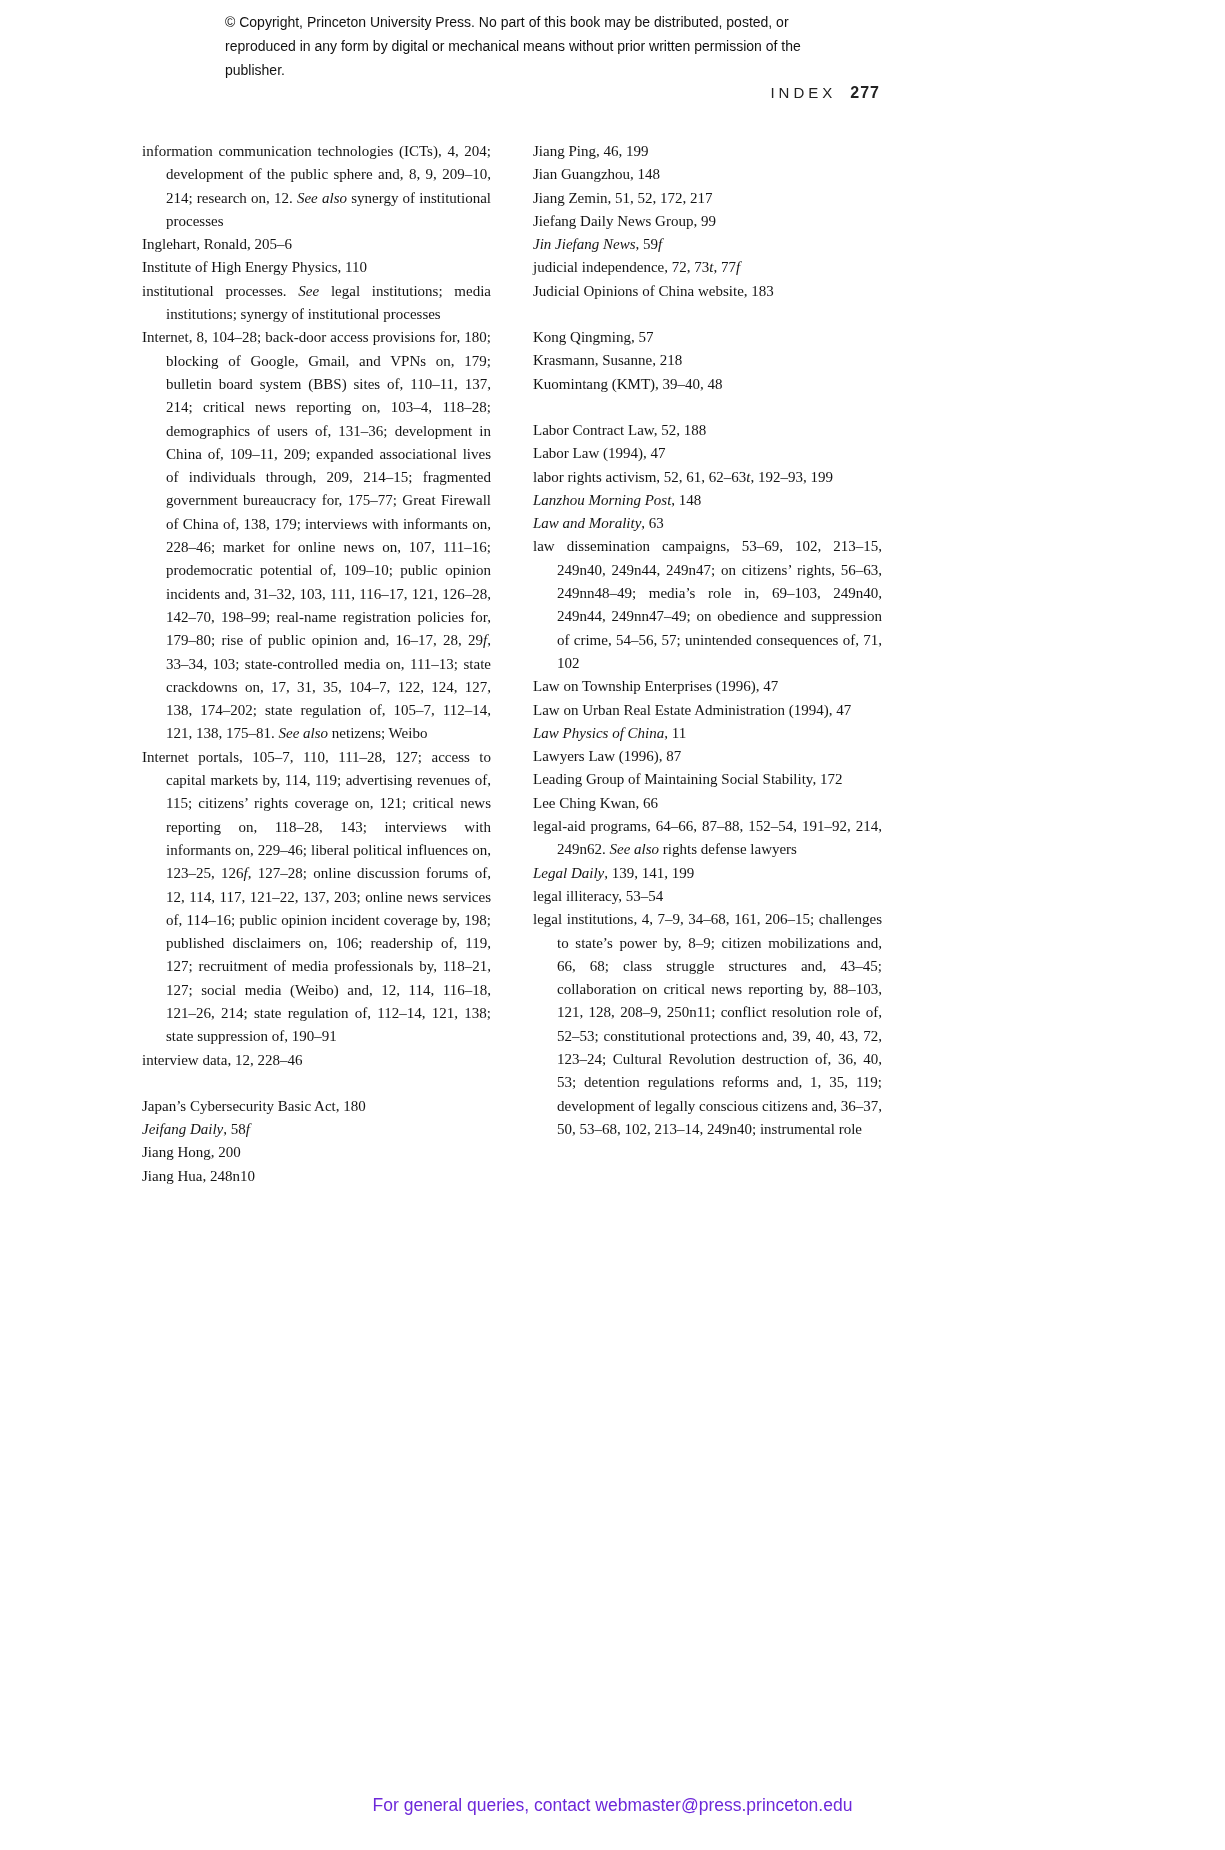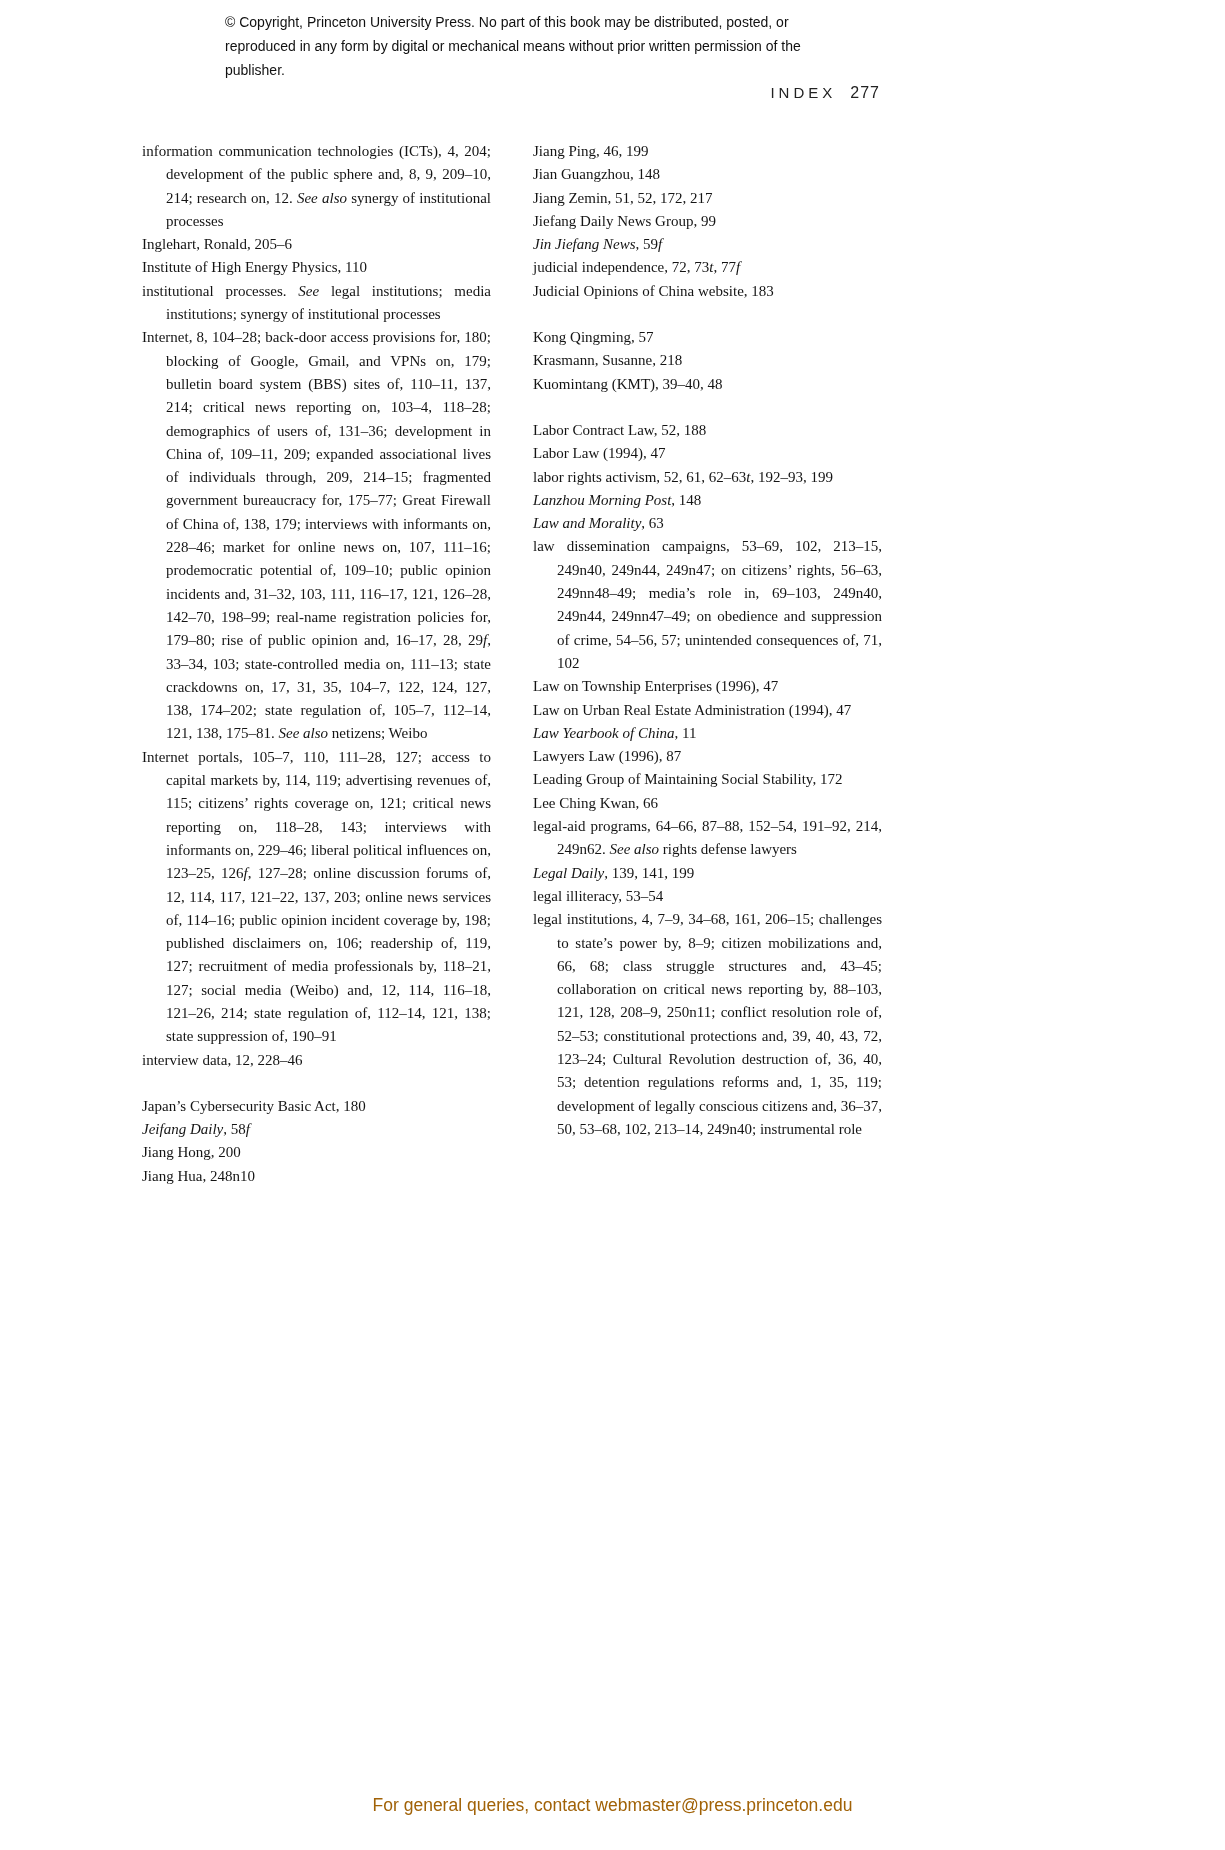--- a/index.html
+++ b/index.html
@@ -33,21 +33,21 @@
     font-family: "Liberation Sans", sans-serif;
     font-size: 15px;
     color: #222222;
     white-space: nowrap;
   }
   .running-head .index-label {
     letter-spacing: 4px;
     font-weight: 400;
   }
   .running-head .page-number {
-    font-weight: 400;
+    font-weight: 700;
     letter-spacing: 1px;
     margin-left: 14px;
     font-size: 16px;
   }
   .columns {
     position: absolute;
     left: 142px;
     top: 140px;
     width: 740px;
     display: flex;
@@ -73,21 +73,21 @@
     font-style: italic;
   }
   .footer {
     position: absolute;
     left: 0;
     top: 1795px;
     width: 100%;
     text-align: center;
     font-family: "Liberation Sans", sans-serif;
     font-size: 17.5px;
-    color: #a16207;
+    color: #6d28d9;
   }
 </style>
 </head>
 <body>
 
 <div class="page">
 
   <div class="copyright">© Copyright, Princeton University Press. No part of this book may be distributed, posted, or reproduced in any form by digital or mechanical means without prior written permission of the publisher.</div>
 
   <div class="running-head">
@@ -120,21 +120,21 @@
         <p class="entry"><span>Krasmann, Susanne, 218</span></p>
         <p class="entry"><span>Kuomintang (KMT), 39–40, 48</span></p>
         <p class="entry gap"><span>Labor Contract Law, 52, 188</span></p>
         <p class="entry"><span>Labor Law (1994), 47</span></p>
         <p class="entry"><span>labor rights activism, 52, 61, 62–63</span><span class="italic">t</span><span>, 192–93, 199</span></p>
         <p class="entry"><span class="italic">Lanzhou Morning Post</span><span>, 148</span></p>
         <p class="entry"><span class="italic">Law and Morality</span><span>, 63</span></p>
         <p class="entry"><span>law dissemination campaigns, 53–69, 102, 213–15, 249n40, 249n44, 249n47; on citizens’ rights, 56–63, 249nn48–49; media’s role in, 69–103, 249n40, 249n44, 249nn47–49; on obedience and suppression of crime, 54–56, 57; unintended consequences of, 71, 102</span></p>
         <p class="entry"><span>Law on Township Enterprises (1996), 47</span></p>
         <p class="entry"><span>Law on Urban Real Estate Administration (1994), 47</span></p>
-        <p class="entry"><span class="italic">Law Yearbook of China</span><span>, 11</span></p>
+        <p class="entry"><span class="italic">Law Physics of China</span><span>, 11</span></p>
         <p class="entry"><span>Lawyers Law (1996), 87</span></p>
         <p class="entry"><span>Leading Group of Maintaining Social Stability, 172</span></p>
         <p class="entry"><span>Lee Ching Kwan, 66</span></p>
         <p class="entry"><span>legal-aid programs, 64–66, 87–88, 152–54, 191–92, 214, 249n62. </span><span class="italic">See also</span><span> rights defense lawyers</span></p>
         <p class="entry"><span class="italic">Legal Daily</span><span>, 139, 141, 199</span></p>
         <p class="entry"><span>legal illiteracy, 53–54</span></p>
         <p class="entry"><span>legal institutions, 4, 7–9, 34–68, 161, 206–15; challenges to state’s power by, 8–9; citizen mobilizations and, 66, 68; class struggle structures and, 43–45; collaboration on critical news reporting by, 88–103, 121, 128, 208–9, 250n11; conflict resolution role of, 52–53; constitutional protections and, 39, 40, 43, 72, 123–24; Cultural Revolution destruction of, 36, 40, 53; detention regulations reforms and, 1, 35, 119; development of legally conscious citizens and, 36–37, 50, 53–68, 102, 213–14, 249n40; instrumental role</span></p>
       </div>
   </div>
 

